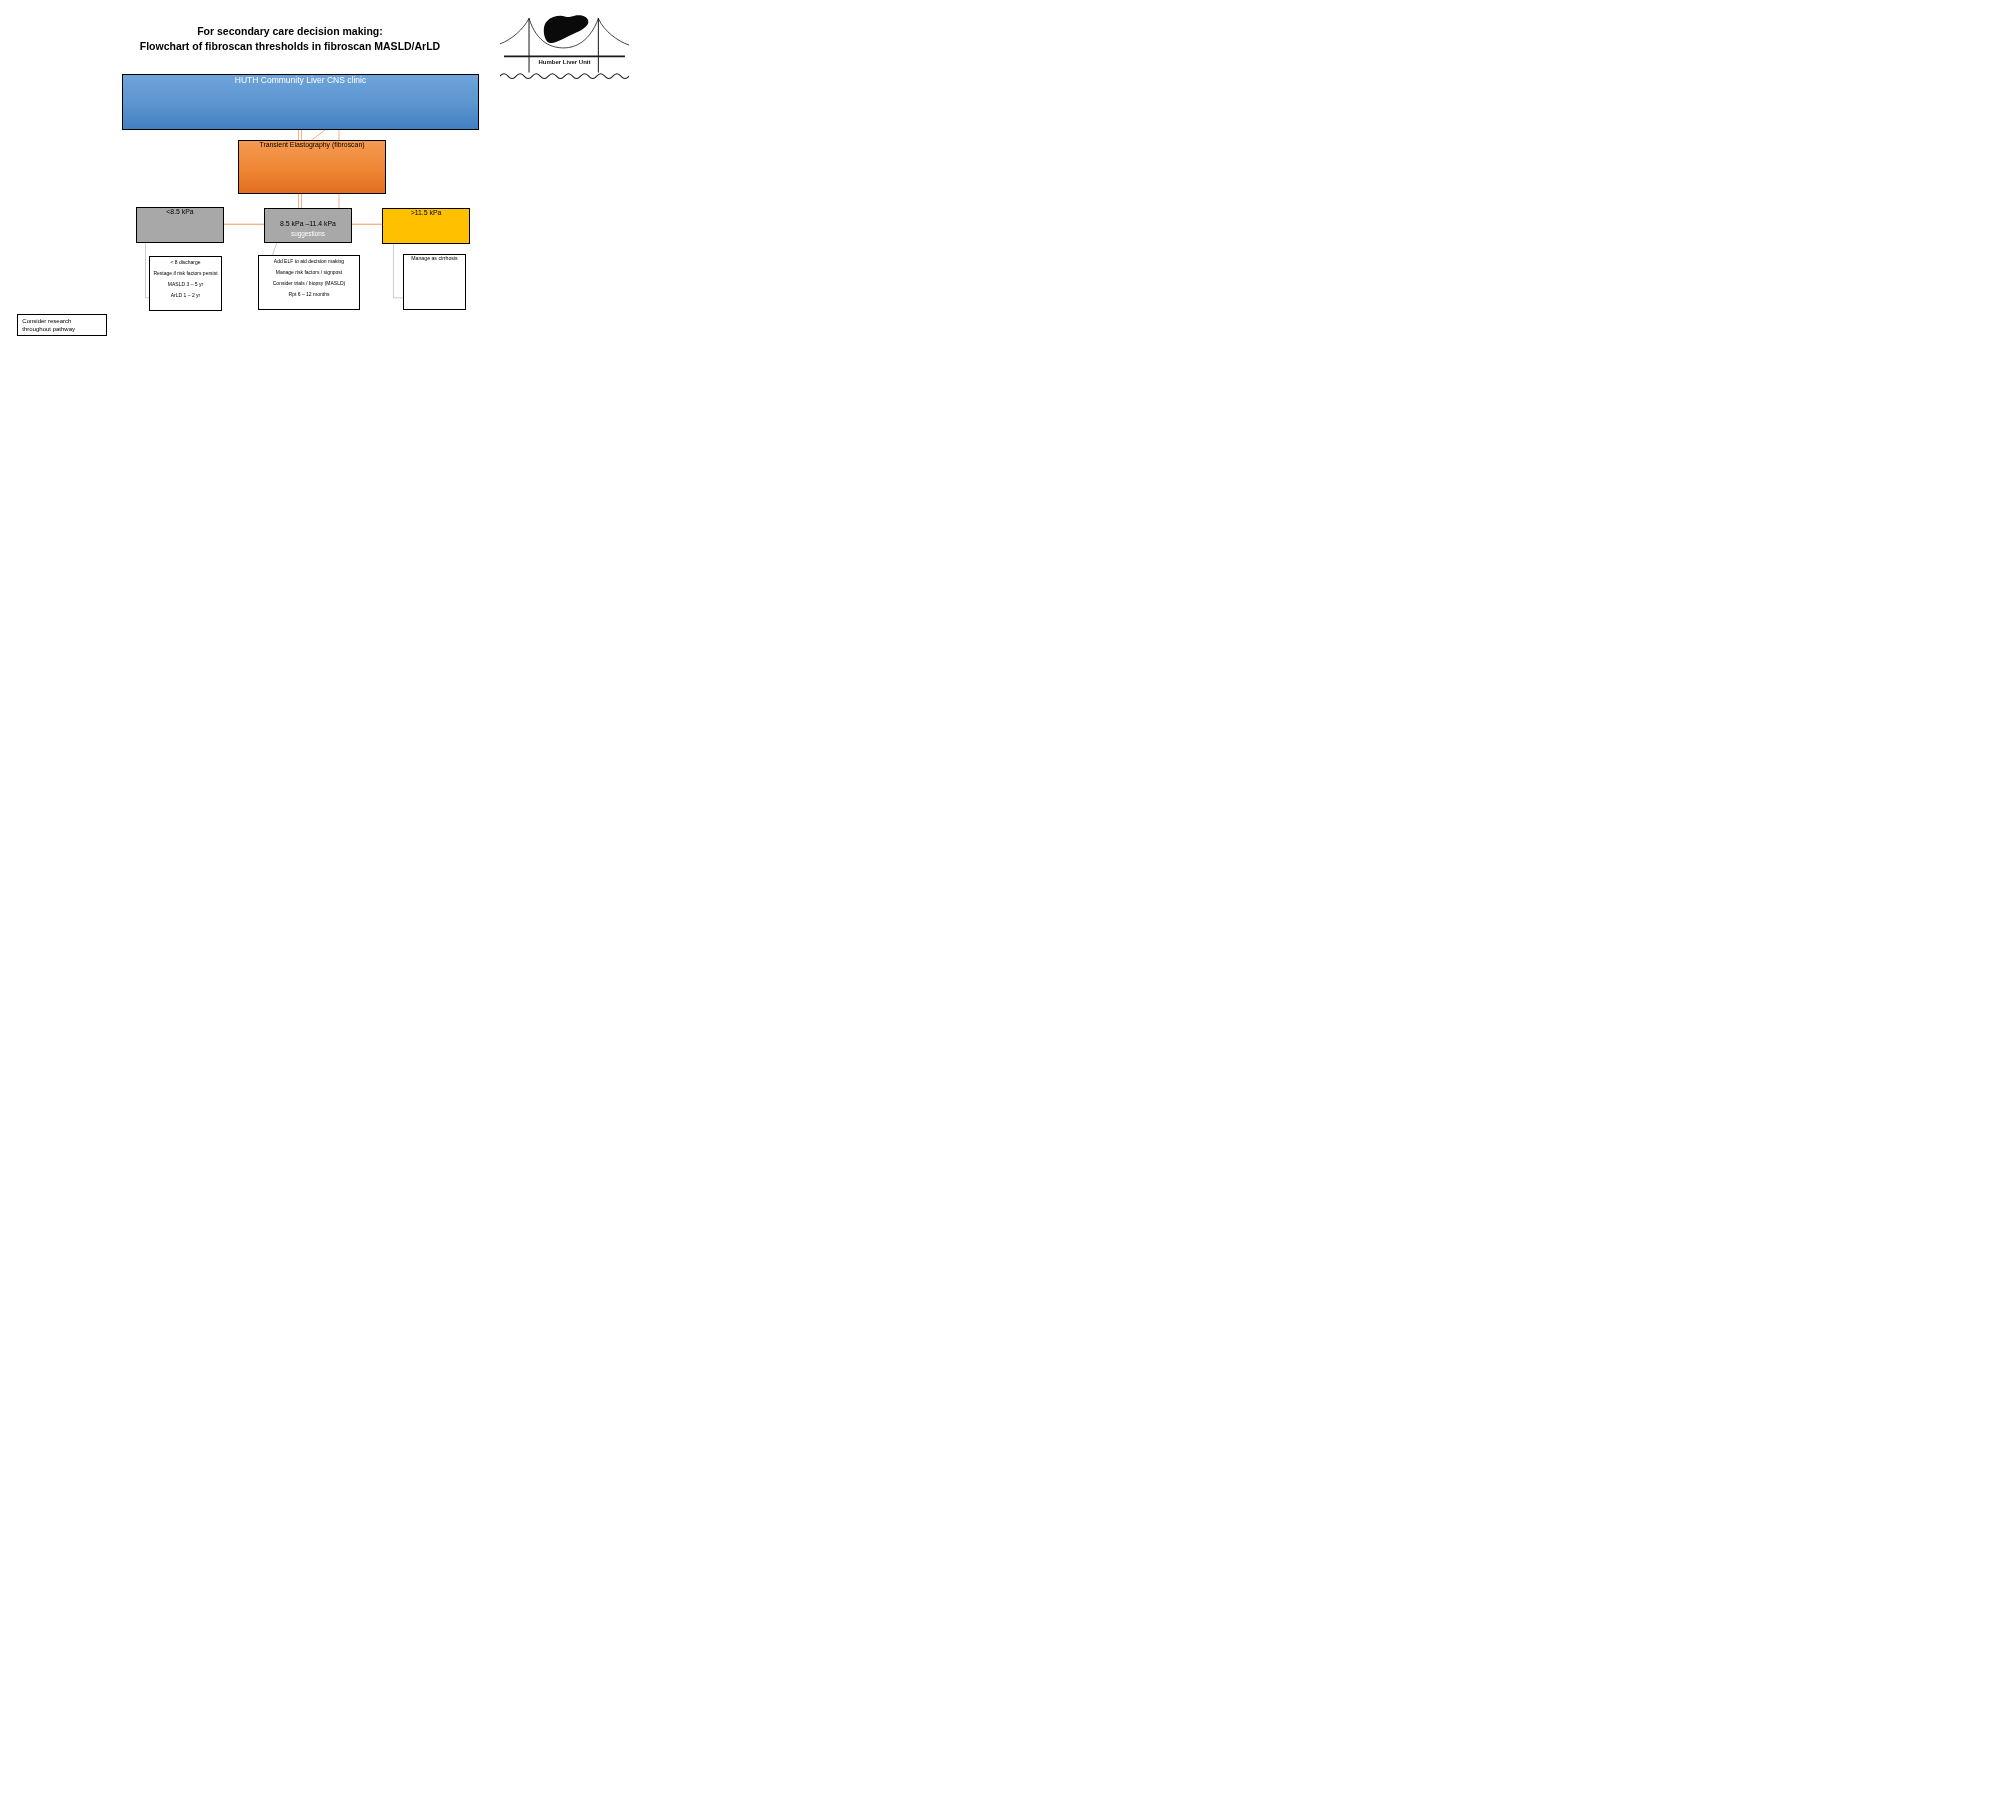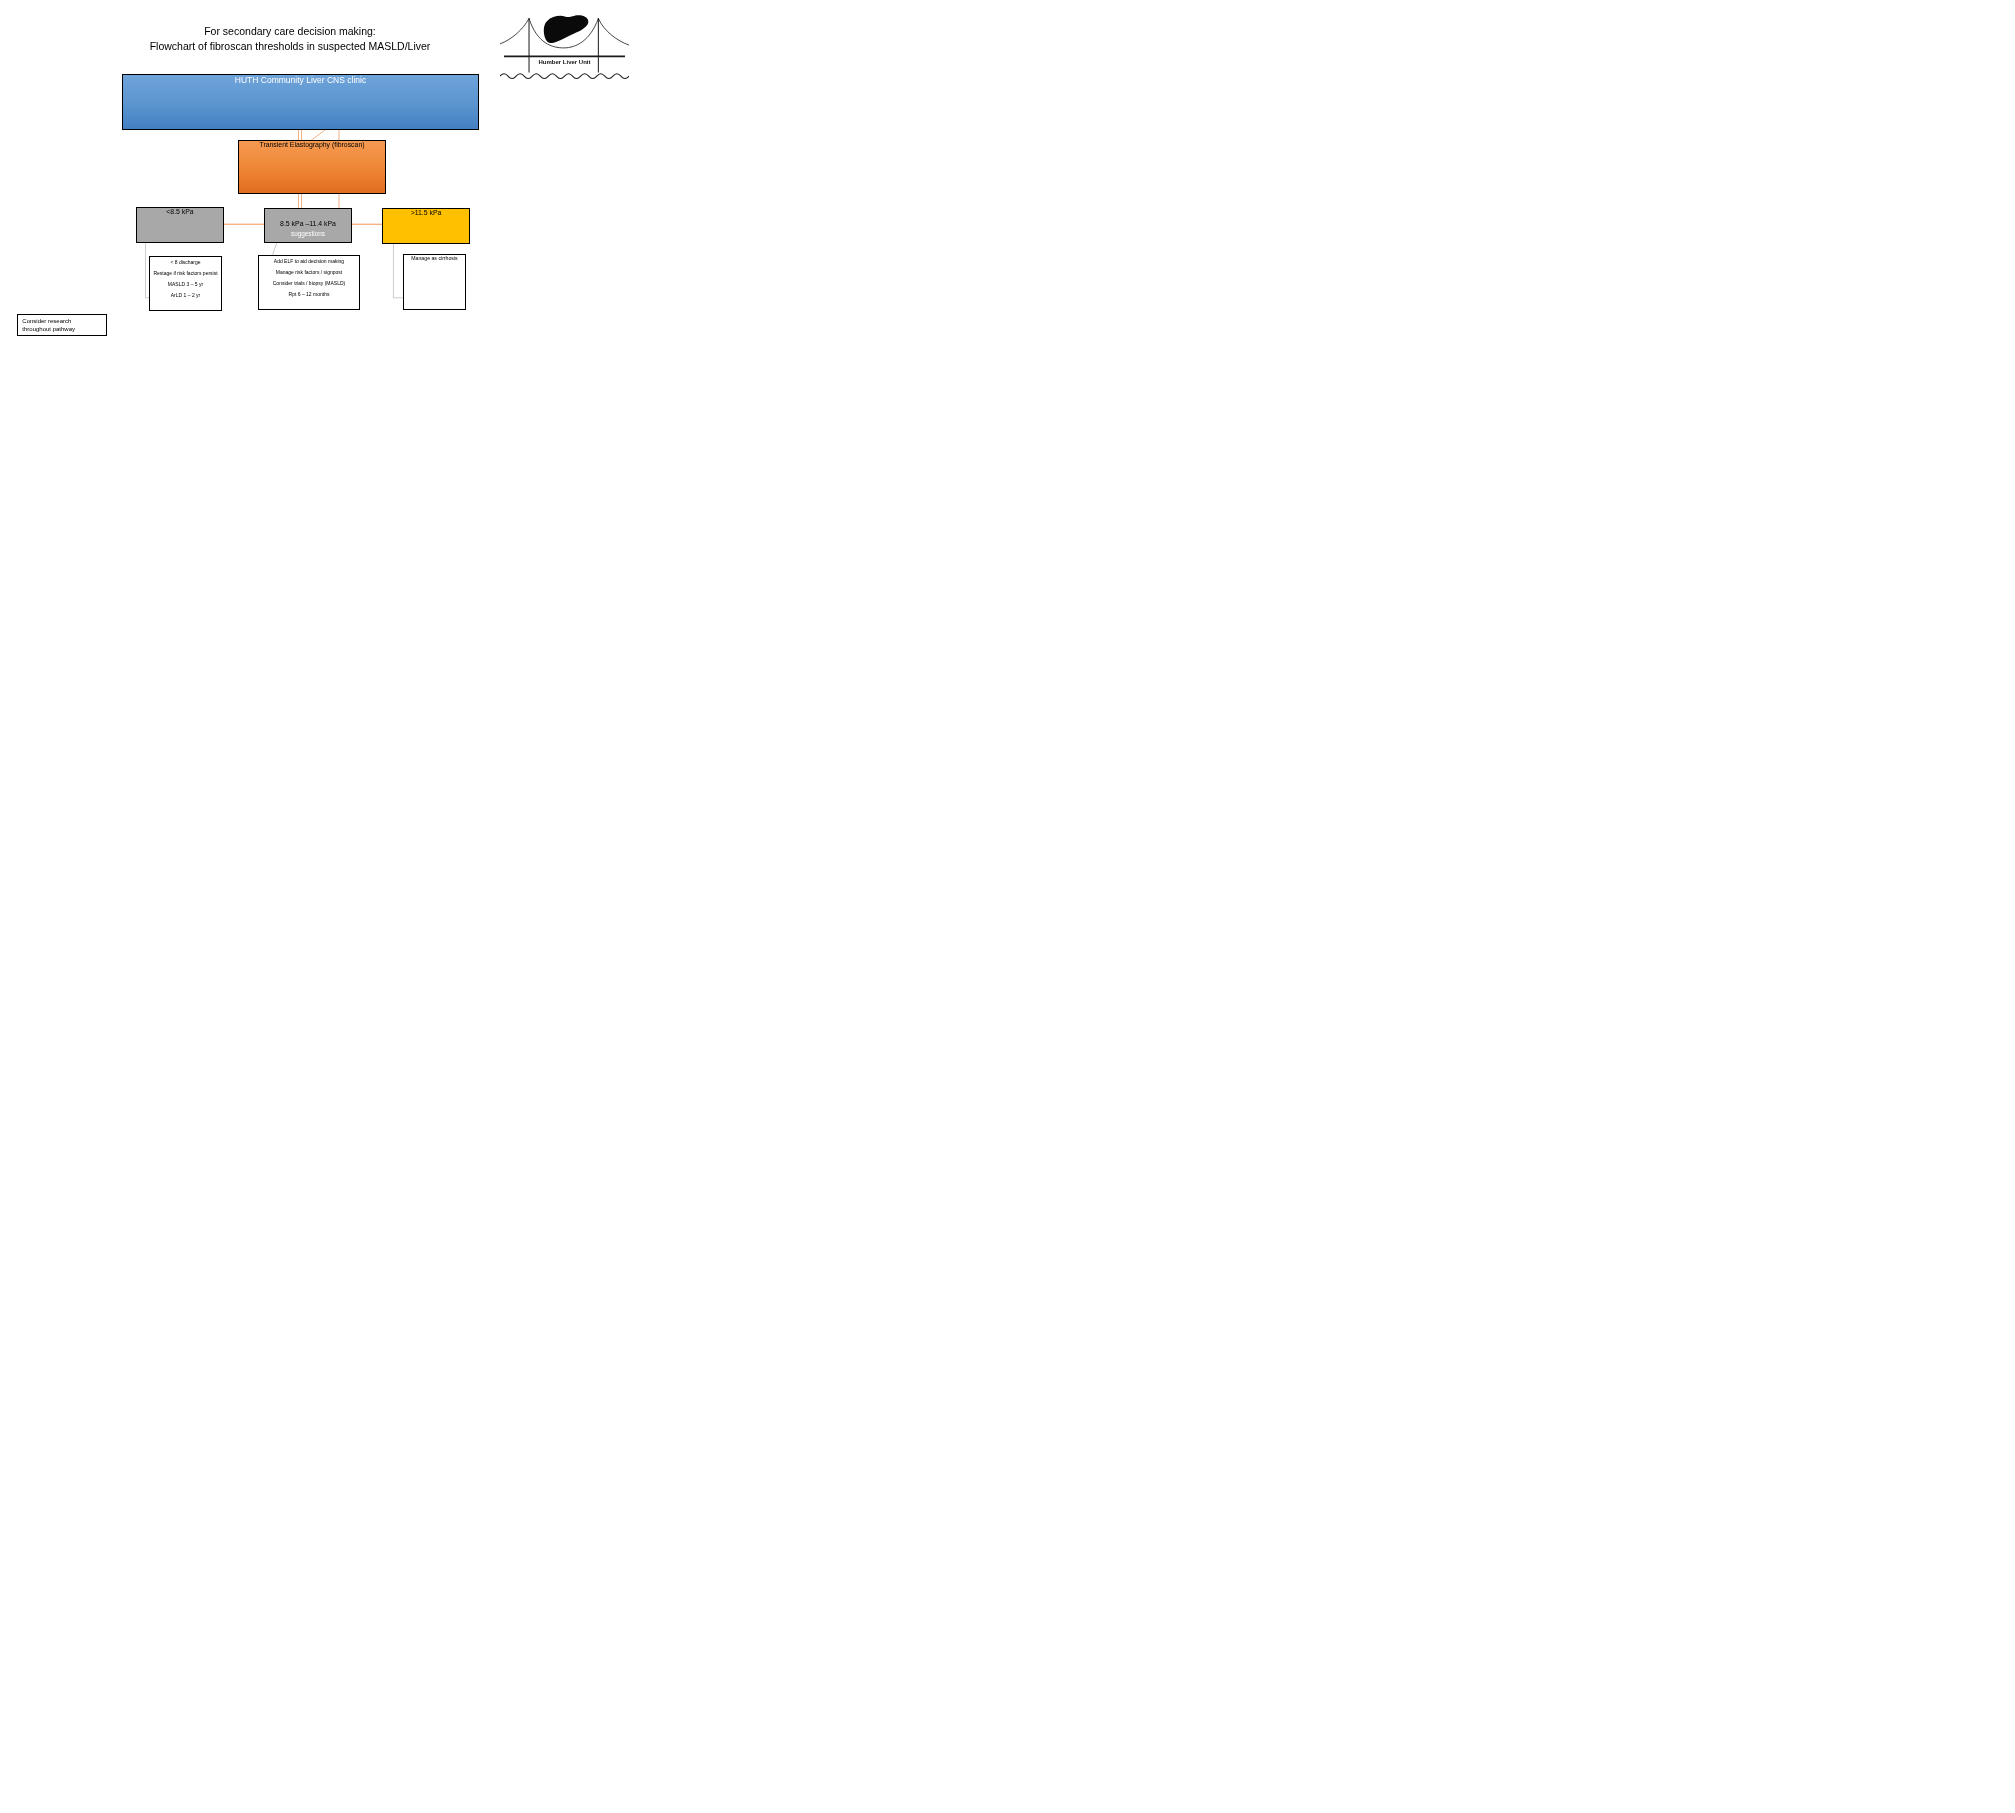--- a/index.html
+++ b/index.html
@@ -1,21 +1,21 @@
 <!DOCTYPE html>
 <html style="font-size:6.4px"><head>
 <meta charset="utf-8">
 <style>
   html,body{margin:0;padding:0;background:#ffffff;}
   body{font-family:"Liberation Sans", sans-serif;}
   #canvas{position:relative;width:645px;height:363px;background:#ffffff;overflow:hidden;}
 
   
   .title{position:absolute;left:8px;top:24px;width:564px;text-align:center;
-         font-size:10.5px;font-weight:normal;color:#000;line-height:14.5px;z-index:3;}
+         font-size:10.5px;font-weight:bold;color:#000;line-height:14.5px;z-index:3;}
 
   
   #connectors{position:absolute;left:0;top:0;z-index:1;}
 
   
   .box{position:absolute;box-sizing:border-box;display:flex;flex-direction:column;
        align-items:center;text-align:center;z-index:2;}
   .box-clinic{left:122px;top:74px;width:357px;height:56px;
        background:linear-gradient(180deg,#6fa4da 0%,#5b94cf 55%,#4380c2 100%);
        border:0.8px solid #000;color:#ffffff;font-size:8.5px;padding-bottom:4px;}
@@ -62,21 +62,21 @@
 
     <path d="M 361 603 V 738.5 H 371" fill="none" stroke="#a6a6a6" stroke-width="1.4"></path>
 
     <path d="M 976 603 V 738.5 H 1001" fill="none" stroke="#a6a6a6" stroke-width="1.4"></path>
 
     <line x1="686.5" y1="602" x2="675.5" y2="634" stroke="#b0b0b0" stroke-width="1.6"></line>
   </svg>
 
   <div class="title">
     <div>For secondary care decision making:</div>
-    <div>Flowchart of fibroscan thresholds in suspected MASLD/Liver</div>
+    <div>Flowchart of fibroscan thresholds in fibroscan MASLD/ArLD</div>
   </div>
 
   <div class="logo">
     <svg width="129" height="71" viewBox="0 0 320 175">
 
       <path d="M 0 81 C 30 70 58 44 72 18" fill="none" stroke="#1a1a1a" stroke-width="2"></path>
       <path d="M 72 18 C 92 80 130 91 158 91 C 190 91 224 72 244 18" fill="none" stroke="#1a1a1a" stroke-width="2"></path>
       <path d="M 244 18 C 258 50 292 74 320 84" fill="none" stroke="#1a1a1a" stroke-width="2"></path>
 
       <line x1="72" y1="17" x2="72" y2="152" stroke="#1a1a1a" stroke-width="2.5"></line>

